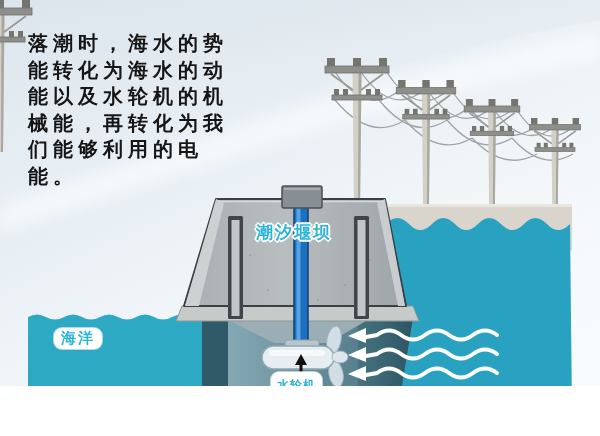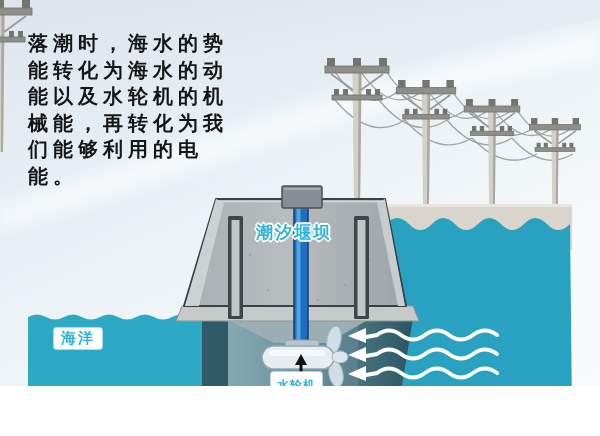--- a/index.html
+++ b/index.html
@@ -16,21 +16,21 @@
     font-size:20px;line-height:26.5px;letter-spacing:5px;
     font-weight:700;color:#161616;white-space:pre-line;
   }
   .label{position:absolute;font-weight:700;color:#2bb3d8;}
   .label-dam{
     left:256px;top:221px;font-size:17px;letter-spacing:2px;
     text-shadow:-2px 0 0 #fff,2px 0 0 #fff,0 -2px 0 #fff,0 2px 0 #fff,
                 -1px -1px 0 #fff,1px -1px 0 #fff,-1px 1px 0 #fff,1px 1px 0 #fff;
   }
   .label-box{
-    background:#ffffff;border-radius:3px;line-height:1.25;
+    background:#ffffff;border-radius:8px;line-height:1.25;
     box-shadow:0 0 0 1px rgba(255,255,255,.6);
   }
   .label-ocean{left:54px;top:328px;font-size:15px;padding:1px 7px;letter-spacing:2px;}
   .label-turbine{left:271px;top:372px;font-size:12px;padding:6px 6px;letter-spacing:1px;}
 </style>
 </head>
 <body>
 
 <div class="stage">
 

